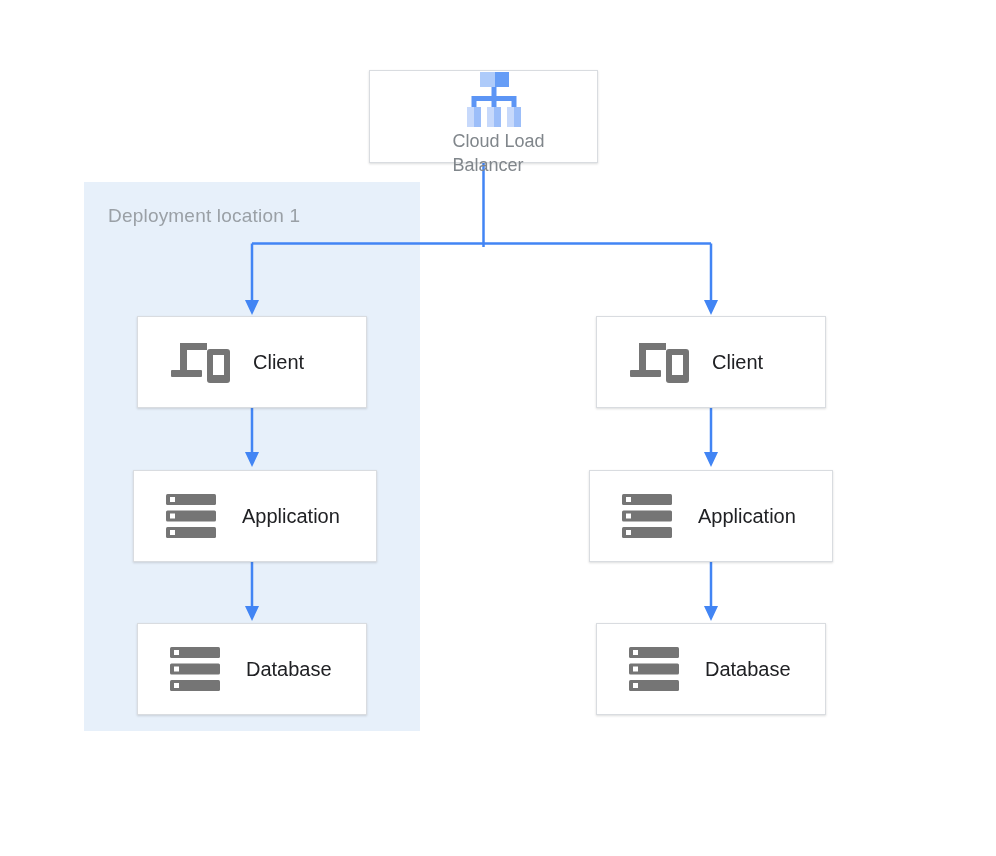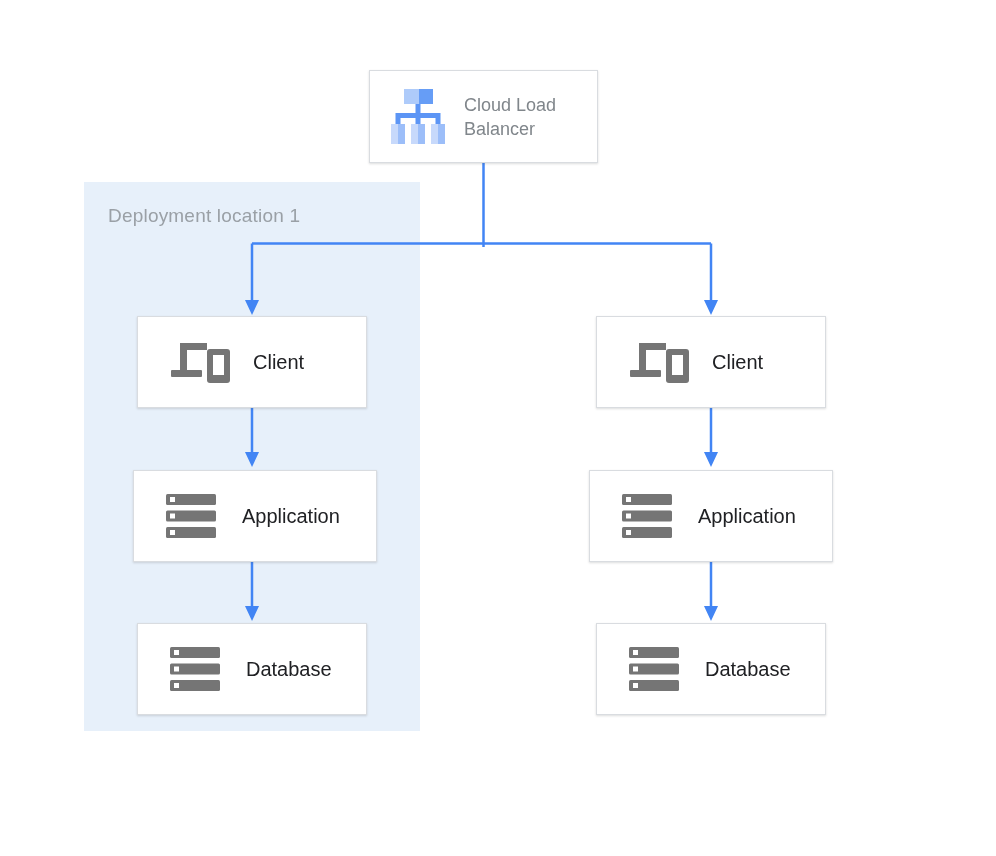--- a/index.html
+++ b/index.html
@@ -48,20 +48,21 @@
     font-size: 20px;
     color: #202124;
     white-space: nowrap;
   }
   .lb-node {
     left: 369px;
     top: 70px;
     width: 229px;
     height: 93px;
     padding-left: 20px;
+    flex-direction: column;
   }
   .lb-label {
     font-size: 18px;
     line-height: 24px;
     color: #80868b;
     margin-left: 18px;
     width: 100px;
   }
   .node .icon-wrap { flex: 0 0 auto; display: flex; align-items: center; }
   .devices-gap { margin-left: 22px; }

